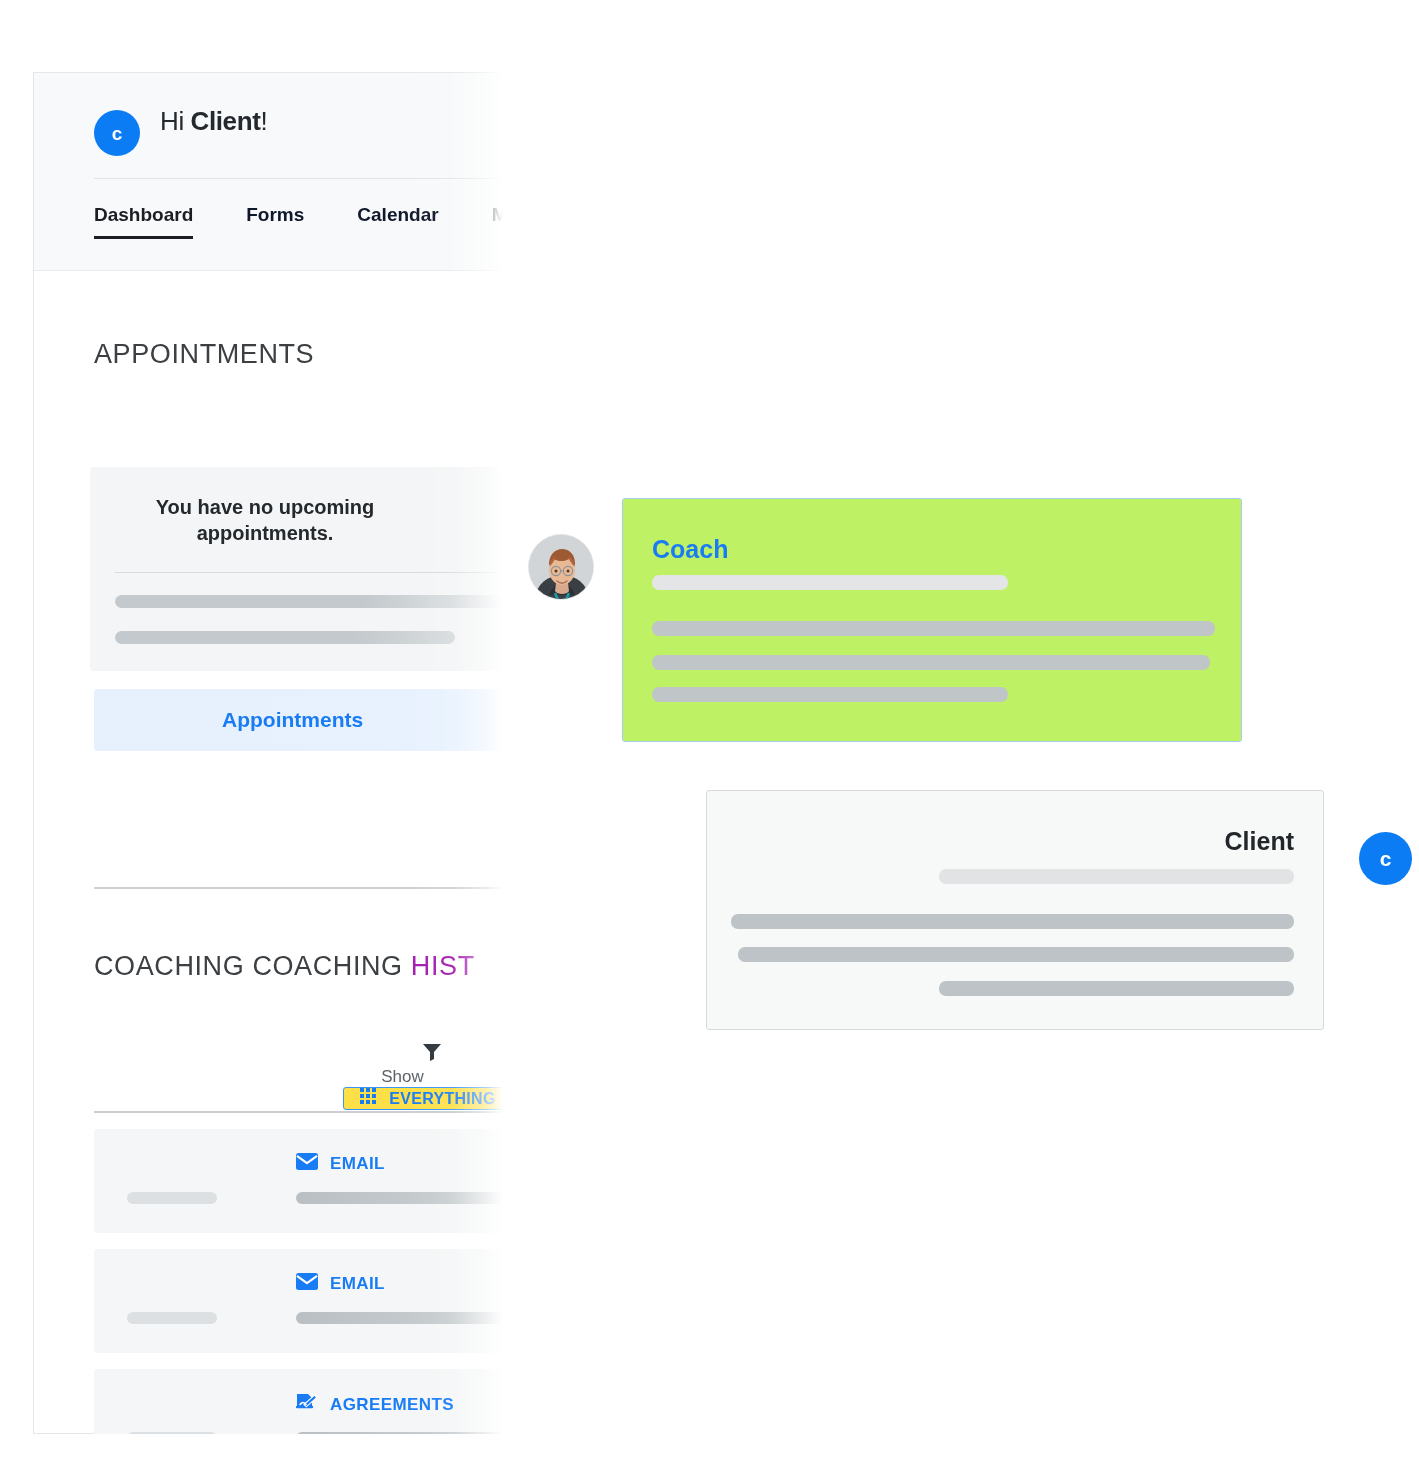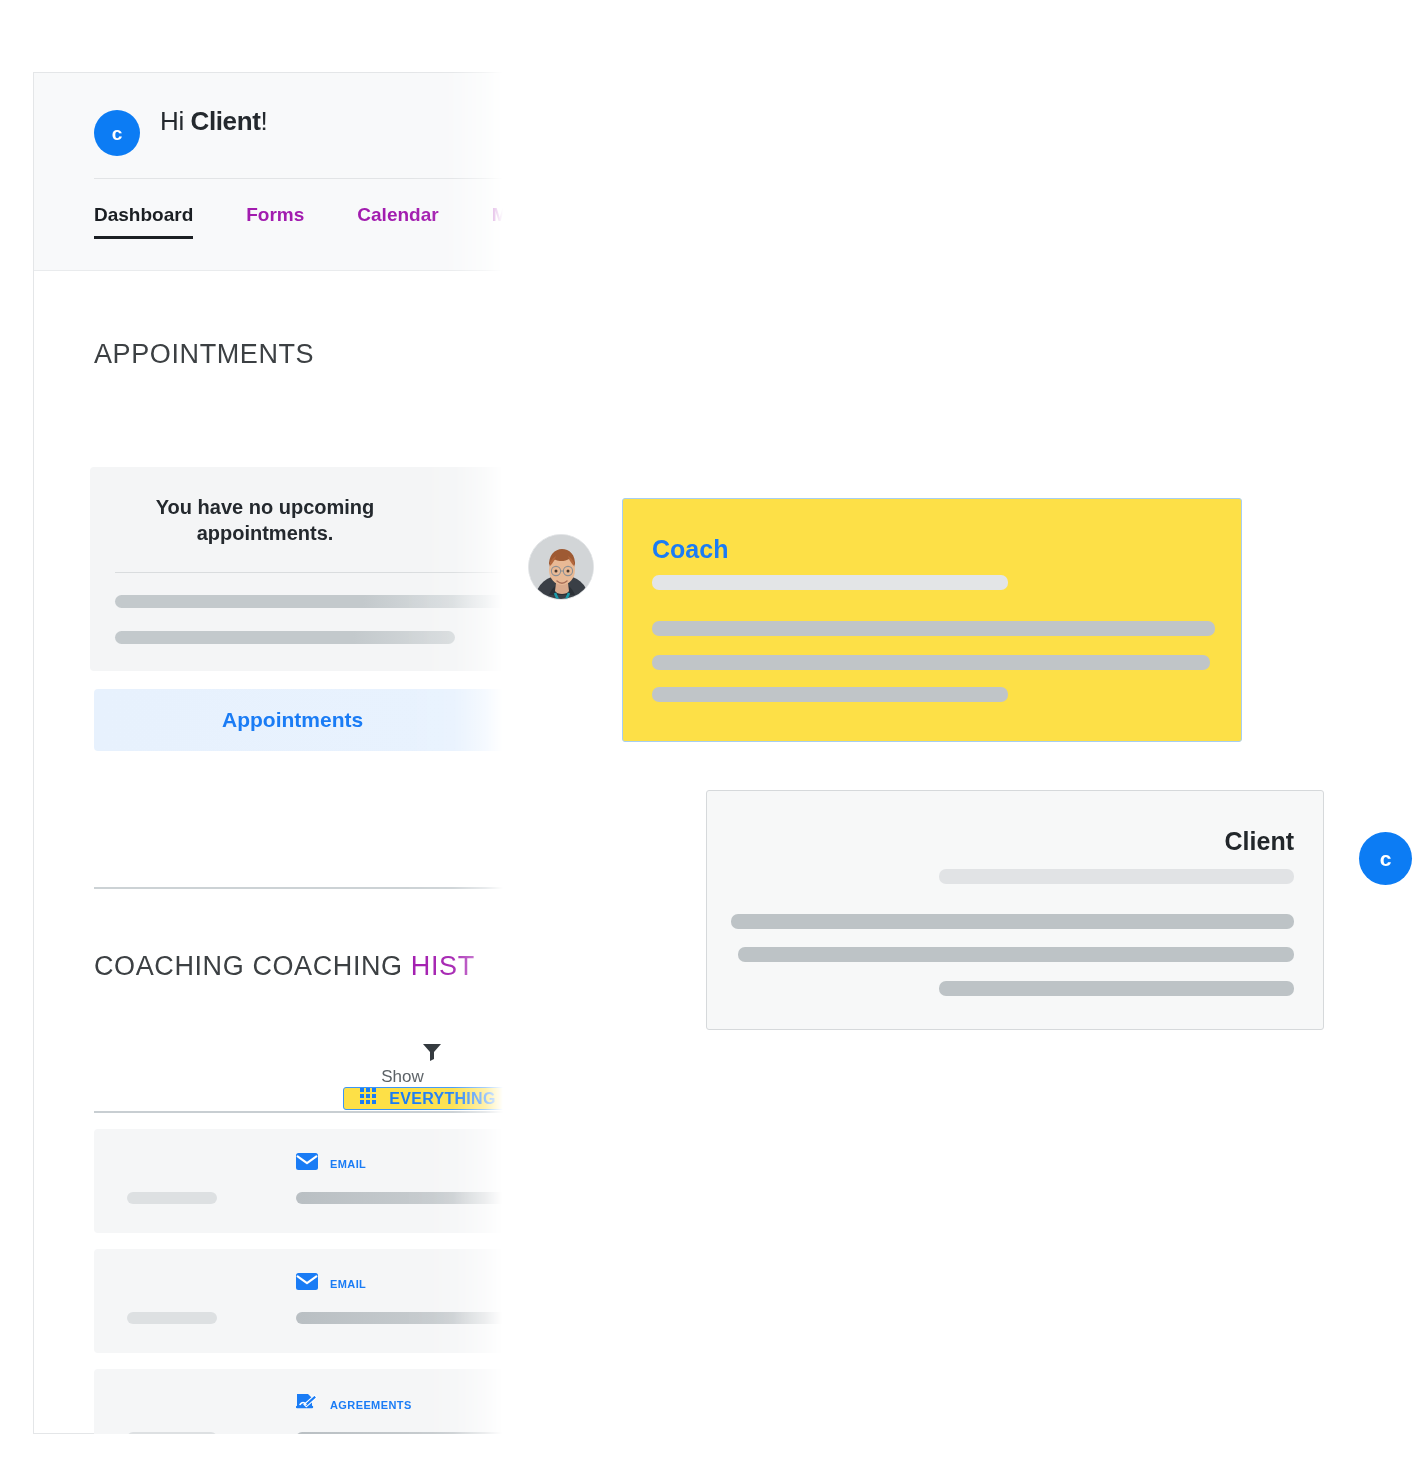--- a/index.html
+++ b/index.html
@@ -74,21 +74,21 @@
     position: absolute;
     left: 60px; top: 131px;
     display: flex;
     align-items: flex-start;
     gap: 15px;
   }
   .tab {
     position: relative;
     font-size: 19px;
     font-weight: 700;
-    color: #a21caf;
+    color: #0f172a;
     padding: 0 0 13px 0;
     margin-right: 38px;
     white-space: nowrap;
     cursor: pointer;
   }
   .tab.active { color: #1b1f23; }
   .tab.active::after {
     content: "";
     position: absolute;
     left: 0; bottom: 0;
@@ -213,21 +213,21 @@
   #row-1 { top: 978px; }
   #row-2 { top: 1098px; }
 
   .row-type {
     position: absolute;
     left: 202px; top: 24px;
     display: flex; align-items: center;
   }
   .row-type .type-label {
     margin-left: 12px;
-    font-size: 11px;
+    font-size: 17px;
     font-weight: 700;
     letter-spacing: 0.4px;
     color: #1a7cf5;
   }
   .row-bar-left {
     position: absolute;
     left: 33px; top: 63px;
     width: 90px; height: 12px;
     border-radius: 6px;
     background: #dde0e2;
@@ -247,21 +247,21 @@
     width: 66px; height: 66px;
     border-radius: 50%;
     overflow: hidden;
     border: 1px solid #e3e5e7;
     background: #cfd3d6;
   }
   #coach-card {
     position: absolute;
     left: 622px; top: 498px;
     width: 620px; height: 244px;
-    background: #fde047;
+    background: #bef264;
     border: 1px solid #a6cff3;
     border-radius: 3px;
   }
   .msg-title {
     position: absolute;
     font-size: 25px;
     font-weight: 700;
   }
   #coach-title { left: 29px; top: 36px; color: #1a7cf5; }
   .msg-bar { position: absolute; border-radius: 7px; }

